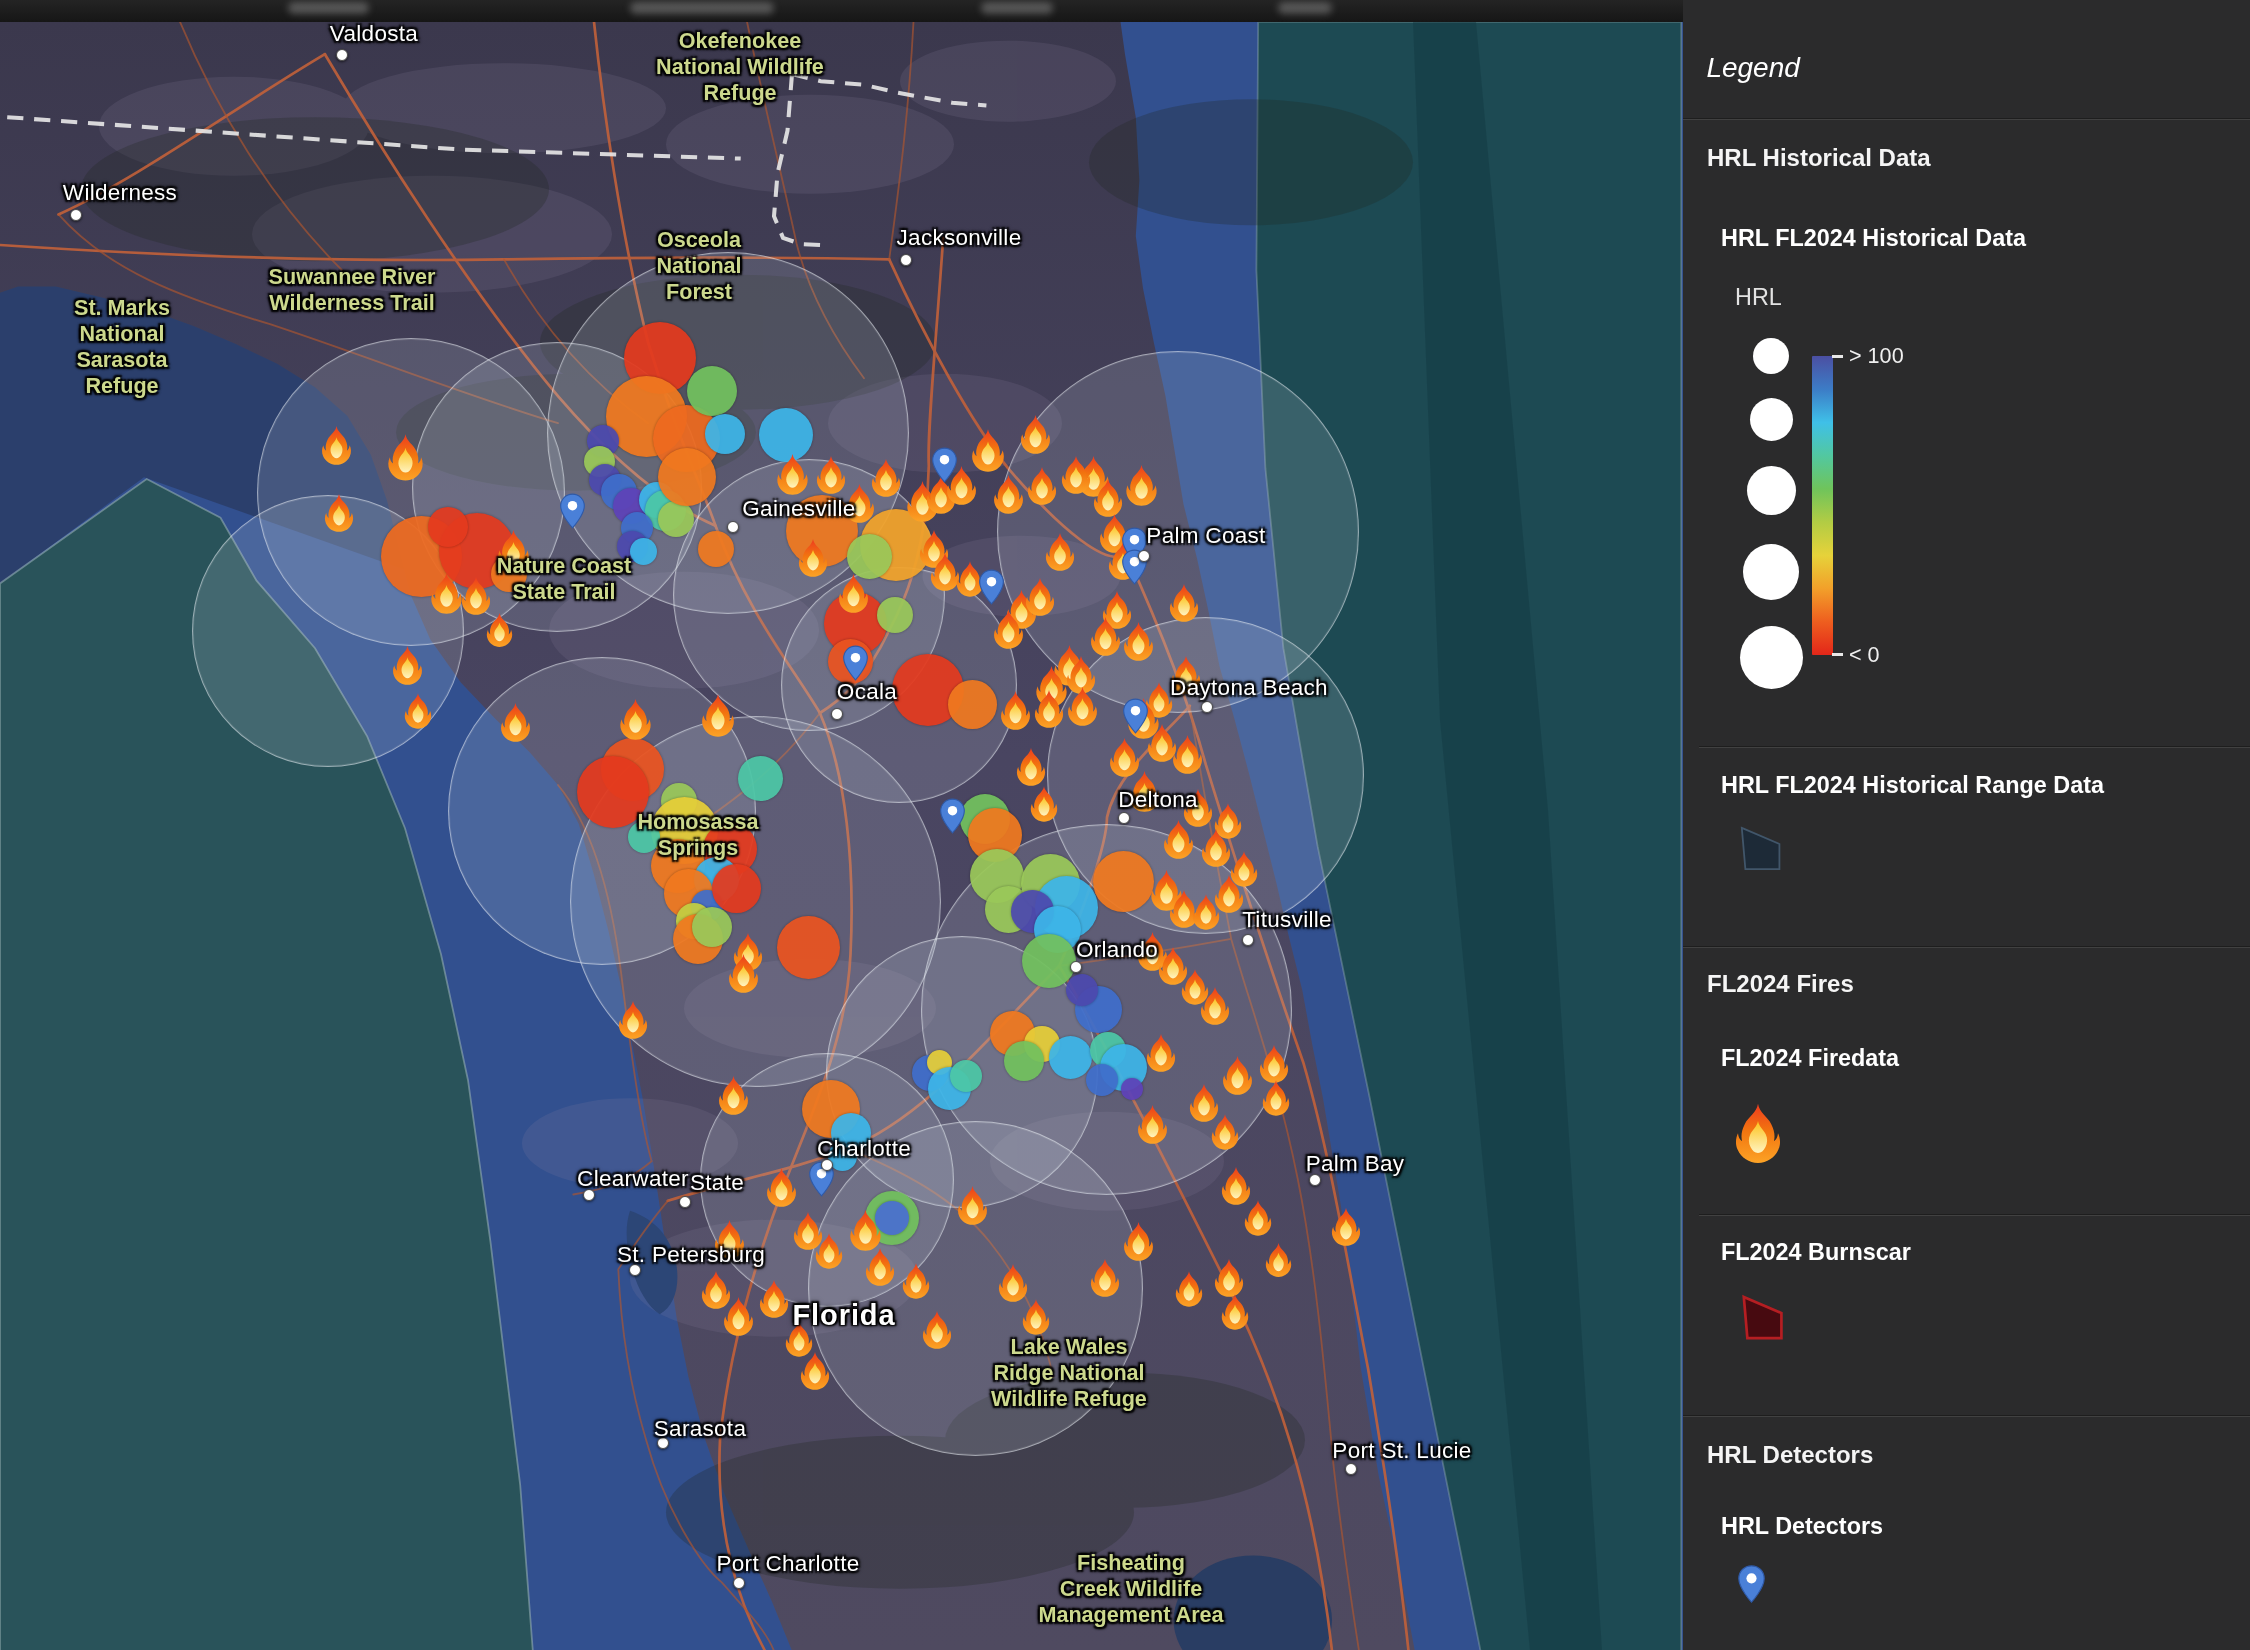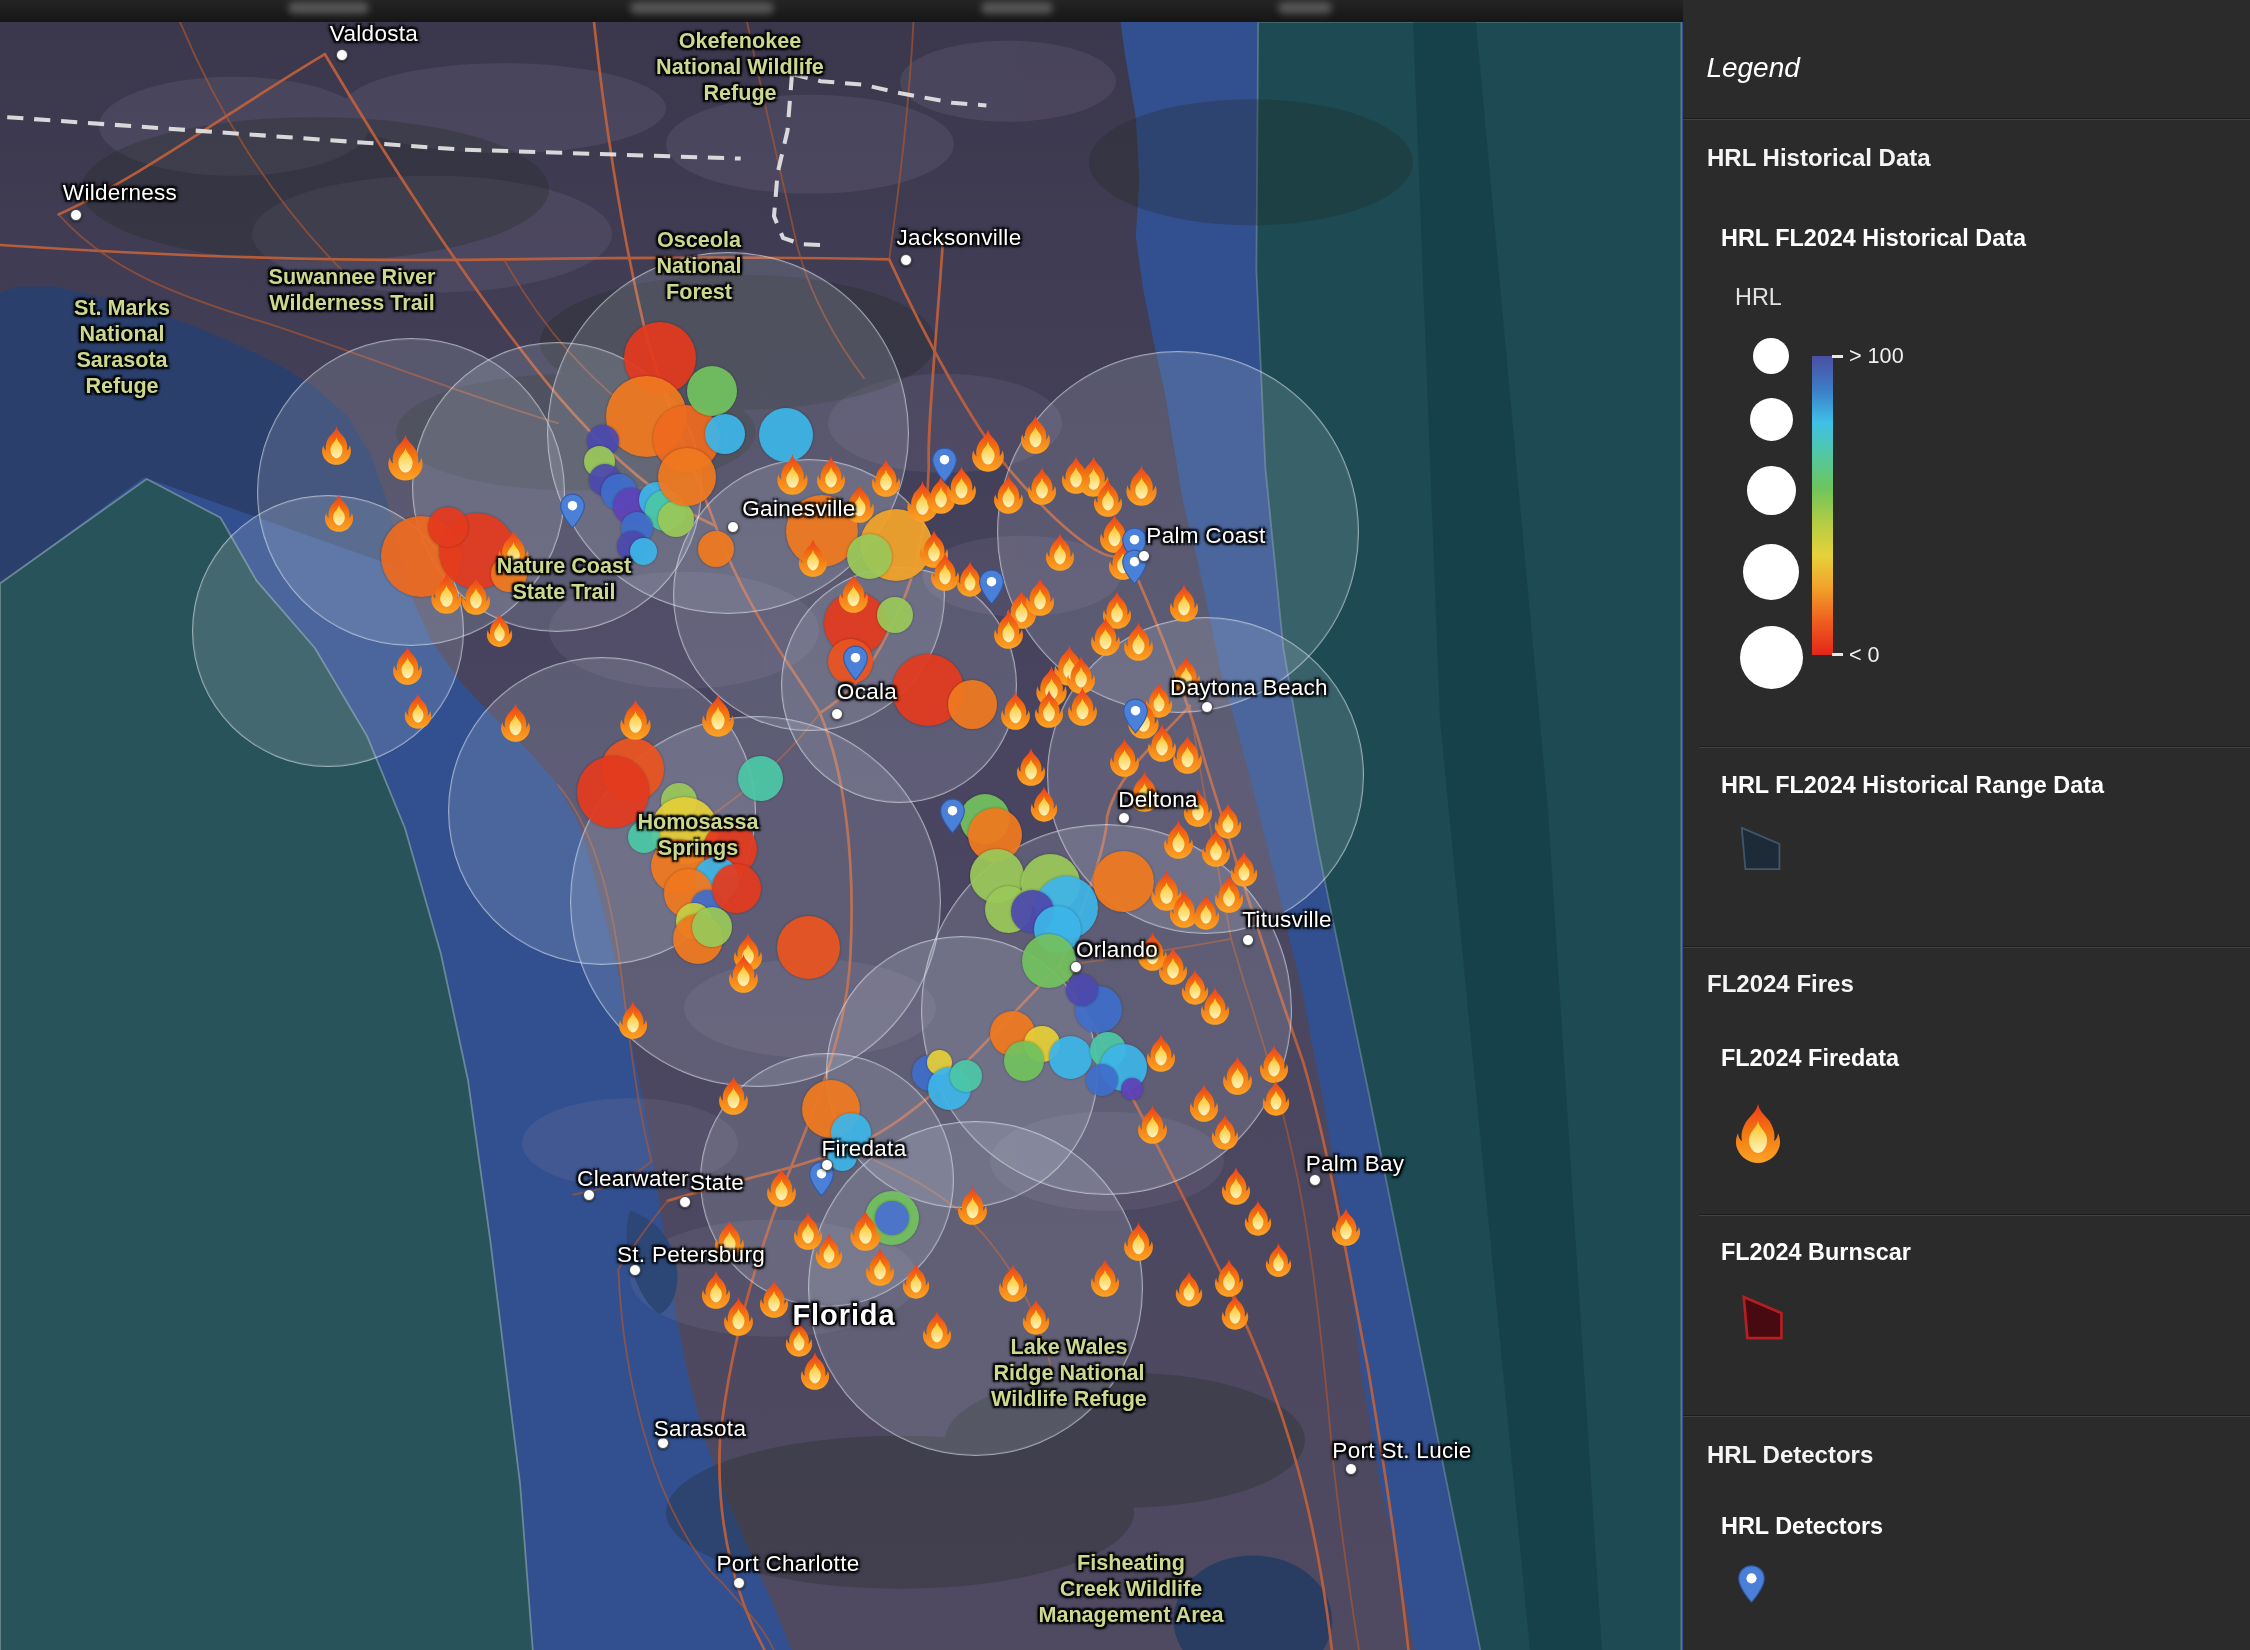--- a/index.html
+++ b/index.html
@@ -636,21 +636,21 @@
         <div class="city-label bold" style="left: 1101px; top: 950px;">Orlando</div>
         <div class="city-dot" style="left: 1226px; top: 934px;"></div>
         <div class="city-label" style="left: 1271px; top: 920px;">Titusville</div>
         <div class="city-dot" style="left: 567px; top: 1189px;"></div>
         <div class="city-label" style="left: 617px; top: 1179px;">Clearwater</div>
         <div class="city-dot" style="left: 663px; top: 1196px;"></div>
         <div class="city-label bold" style="left: 701px; top: 1183px;">State</div>
         <div class="city-dot" style="left: 613px; top: 1264px;"></div>
         <div class="city-label" style="left: 675px; top: 1255px;">St. Petersburg</div>
         <div class="city-dot" style="left: 805px; top: 1159px;"></div>
-        <div class="city-label" style="left: 848px; top: 1149px;">Firedata</div>
+        <div class="city-label" style="left: 848px; top: 1149px;">Charlotte</div>
         <div class="city-dot" style="left: 1293px; top: 1174px;"></div>
         <div class="city-label" style="left: 1339px; top: 1164px;">Palm Bay</div>
         <div class="city-dot" style="left: 641px; top: 1437px;"></div>
         <div class="city-label" style="left: 684px; top: 1429px;">Sarasota</div>
         <div class="city-dot" style="left: 1329px; top: 1463px;"></div>
         <div class="city-label" style="left: 1386px; top: 1451px;">Port St. Lucie</div>
         <div class="city-dot" style="left: 717px; top: 1577px;"></div>
         <div class="city-label" style="left: 772px; top: 1564px;">Port Charlotte</div>
         <div class="area-label" style="left: 724px; top: 67px;">
           <div>Okefenokee</div>

